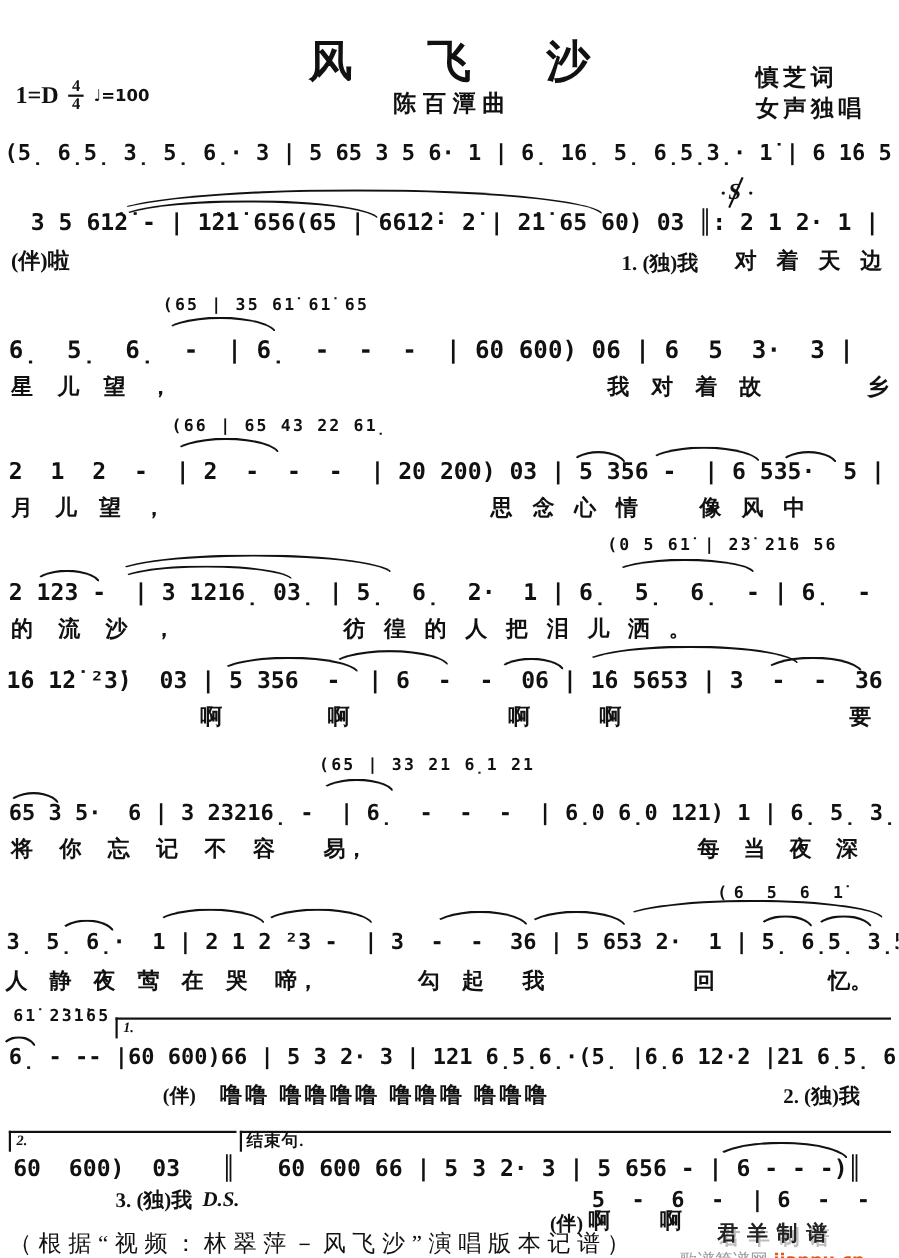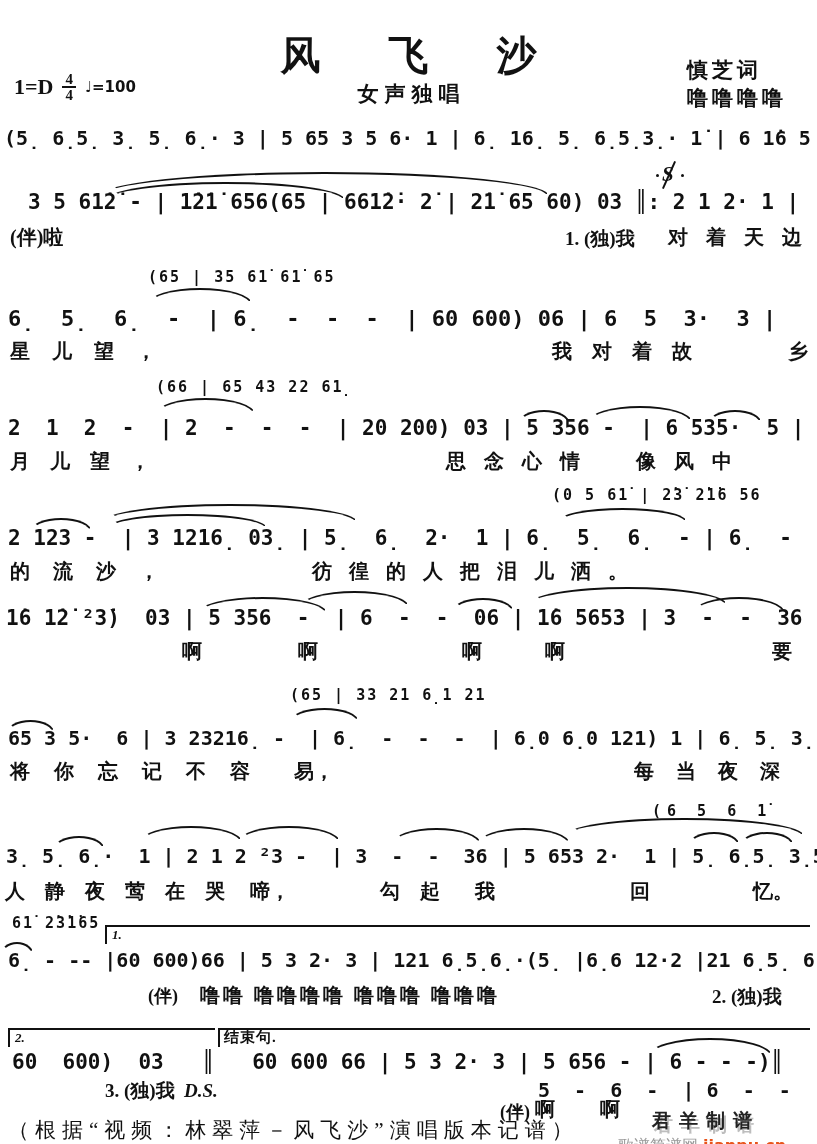--- a/index.html
+++ b/index.html
@@ -47,32 +47,32 @@
   .wm-site{position:absolute;left:618px;top:1114px;font-size:16px;color:#9a9a9a;
            font-family:"DejaVu Sans",sans-serif;}
   .wm-url{color:#e8531a;font-weight:bold;}
 </style>
 </head>
 <body>
 
 <div class="page">
 
   <div class="title">风飞沙</div>
-  <div class="subtitle">女声独唱</div>
+  <div class="subtitle">陈百潭曲</div>
   <div class="keyrow">
     <span class="key">1=D</span>
     <span class="meter">
       <span class="num">4</span>
       <span class="den">4</span>
     </span>
     <span class="tempo">♩=100</span>
   </div>
   <div class="credits">
     <div>慎芝词</div>
-    <div>噜噜噜噜</div>
+    <div>女声独唱</div>
   </div>
 
   <div class="notes" style="left:4px;top:104px;font-size:20px;">(5̣ 6̣5̣ 3̣ 5̣ 6̣· 3 | 5 65 3 5 6· 1 | 6̣ 16̣ 5̣ 6̣5̣3̣· 1̇ | 6 1̇6 5 653· 2) |</div>
 
   <div class="arc" style="left:100px;top:150px;width:445px;height:20px;"></div>
   <div class="arc" style="left:106px;top:160px;width:235px;height:14px;"></div>
   <div class="segno">
     <span class="s-s">S</span>
       <span class="s-slash"></span>
     <span class="s-d s-d1"></span>

